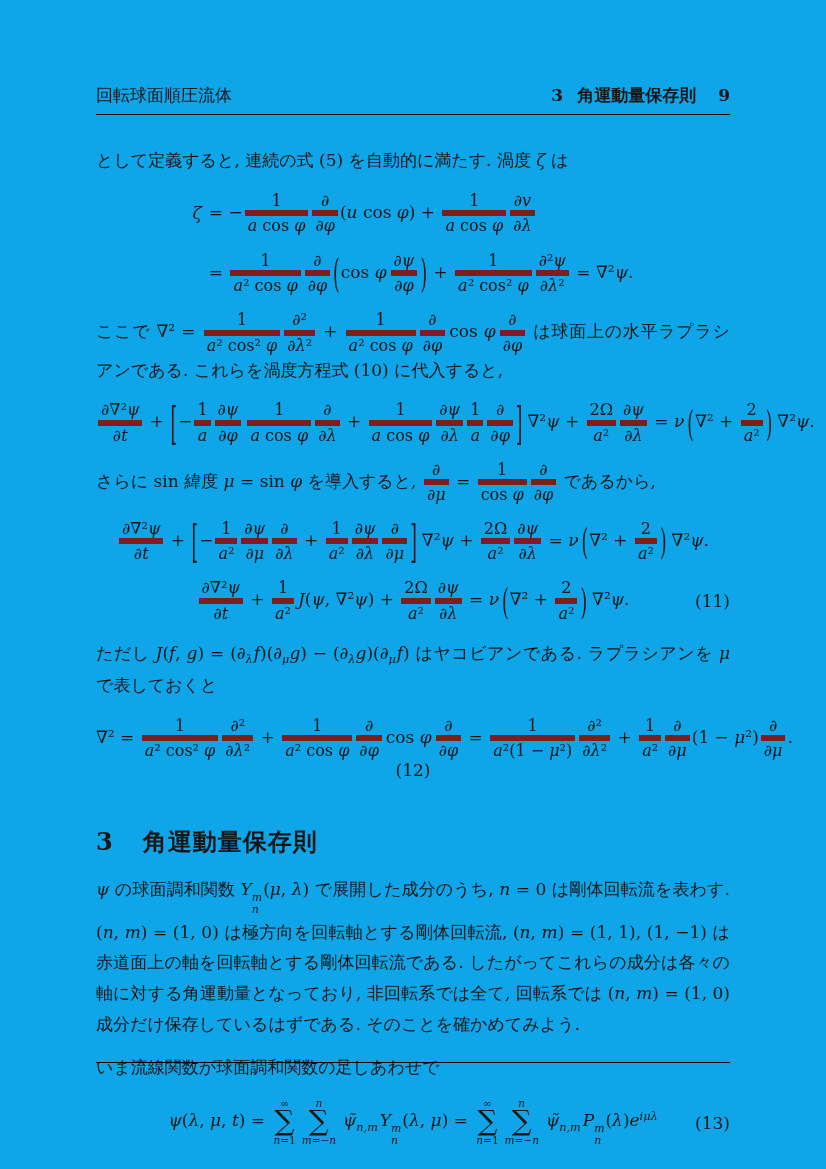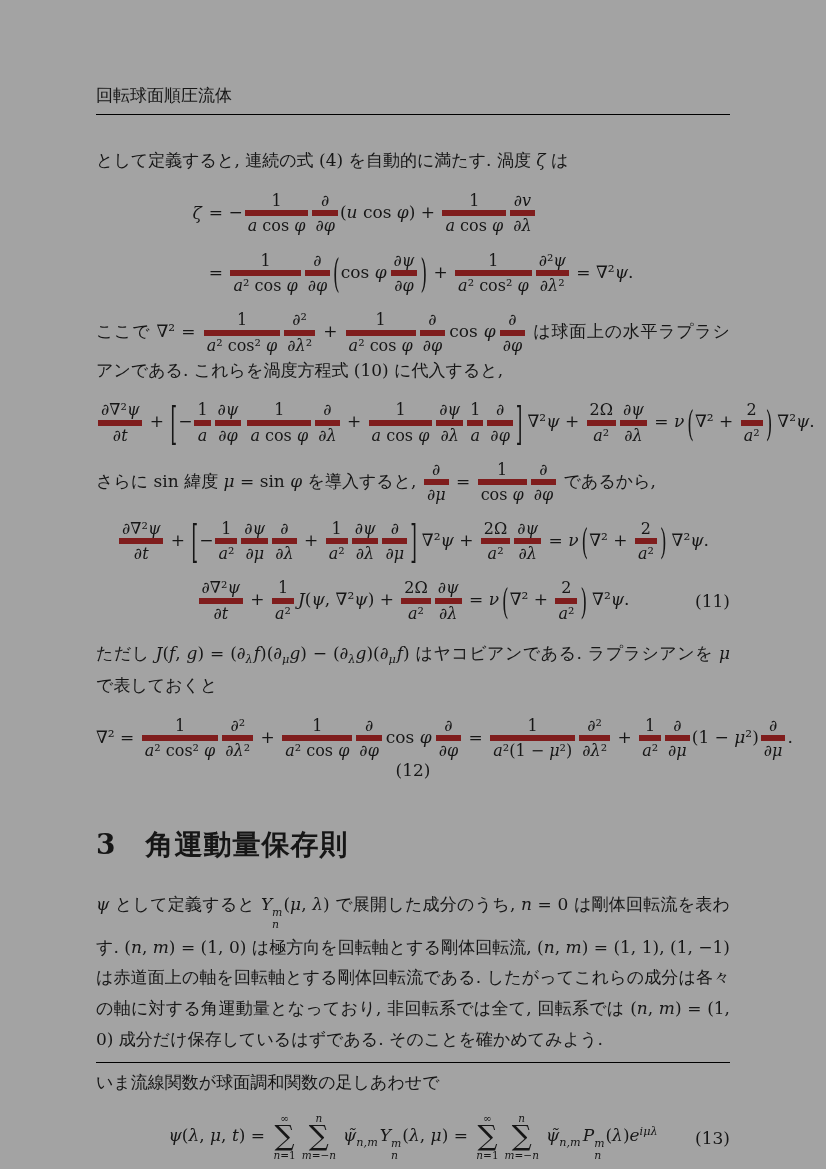--- a/index.html
+++ b/index.html
@@ -1,35 +1,35 @@
 <!DOCTYPE html>
 <html><head>
 <meta charset="utf-8">
 <style>
   * { box-sizing: border-box; }
   html,body { margin:0; padding:0; background:#ffffff; }
   .page {
-    width:826px; height:1169px; position:relative; background:#a3a3a3;
+    width:826px; height:1169px; position:relative; background:#0ea5e9;
     padding:84px 96px 0 96px; color:#161616;
     font-family:"DejaVu Serif","Liberation Serif",serif; font-size:17px;
     overflow:hidden;
   }
   
   .hdr { display:flex; justify-content:space-between; align-items:baseline; font-size:17px; }
   .hdr-right { font-weight:bold; }
   .hdr-num { font-family:"DejaVu Serif",serif; margin-right:14px; }
   .hdr-title { font-family:"Liberation Sans","DejaVu Sans",sans-serif; }
   .hdr-page { margin-left:22px; font-family:"DejaVu Serif",serif; }
   .rule { border-top:1.6px solid #000; margin-top:7px; }
   .ftr-rule { position:absolute; left:96px; right:96px; top:1062px; border-top:1.6px solid #000; }
   .ftr { position:absolute; left:96px; right:96px; top:1070px; display:flex; justify-content:space-between; font-size:16px; }
   
   #doc-content { margin-top:30px; }
   .para { margin:13px 0; line-height:1.8; text-align:justify; }
-  .h2 { margin:46px 0 25px 0; font-weight:bold; font-size:28px; }
+  .h2 { margin:46px 0 16px 0; font-weight:bold; font-size:24px; }
   .h2num { font-family:"DejaVu Serif",serif; margin-right:30px; }
   .h2title { font-family:"Liberation Sans","DejaVu Sans",sans-serif; letter-spacing:1px; }
   
   .eq { margin:15px 0; position:relative; text-align:center; }
   .eqline { display:inline-block; white-space:nowrap; }
   .eqgrid { display:grid; grid-template-columns:auto auto; justify-content:center; row-gap:16px; align-items:center; }
   .eql { text-align:right; padding-right:7px; }
   .eqr { text-align:left; }
   .eqtag { position:absolute; right:0; top:50%; transform:translateY(-50%); font-family:"DejaVu Serif",serif;text-align:center; }
   .tagline { text-align:right; margin-top:0px; }
@@ -48,42 +48,45 @@
   .msum .s { font-size:28px; line-height:0.95; font-family:"DejaVu Serif",serif; }
   .mbig { display:inline-block; vertical-align:middle; padding:0 1px; font-family:"DejaVu Serif",serif; }
   .msp { display:inline-block; }
 </style>
 </head>
 <body>
 
 <div class="page">
   <header class="hdr">
     <span>回転球面順圧流体</span>
+    <span class="hdr-right">
+      <span class="hdr-num">3</span><span class="hdr-title">角運動量保存則</span><span class="hdr-page">9</span>
+    </span>
   </header>
   <div class="rule"></div>
 
   <main id="doc-content">
-      <div class="para"><span class="jp">として定義すると, 連続の式 (4) を自動的に満たす. 渦度 </span><span class="mi">ζ</span><span class="jp"> は</span></div>
+      <div class="para"><span class="jp">として定義すると, 連続の式 (5) を自動的に満たす. 渦度 </span><span class="mi">ζ</span><span class="jp"> は</span></div>
       <div class="eq">
         <span class="eqgrid" style="display: grid;">
           <span class="eql"><span class="mi">ζ</span></span>
           <span class="eqr"><span class="mr">= −</span><span class="mf"><span class="n"><span class="mr">1</span></span><span class="d"><span class="mi">a</span><span class="mr"> cos </span><span class="mi">φ</span></span></span><span class="mf"><span class="n"><span class="mi">∂</span></span><span class="d"><span class="mi">∂φ</span></span></span><span class="mr">(</span><span class="mi">u</span><span class="mr"> cos </span><span class="mi">φ</span><span class="mr">) + </span><span class="mf"><span class="n"><span class="mr">1</span></span><span class="d"><span class="mi">a</span><span class="mr"> cos </span><span class="mi">φ</span></span></span><span class="mf"><span class="n"><span class="mi">∂v</span></span><span class="d"><span class="mi">∂λ</span></span></span></span>
           <span class="eql"></span>
           <span class="eqr"><span class="mr">= </span><span class="mf"><span class="n"><span class="mr">1</span></span><span class="d"><span class="mi">a</span><span class="mr">² cos </span><span class="mi">φ</span></span></span><span class="mf"><span class="n"><span class="mi">∂</span></span><span class="d"><span class="mi">∂φ</span></span></span><span class="mbig" style="transform: scaleY(2.3);">(</span><span class="mr">cos </span><span class="mi">φ</span><span class="msp" style="width: 2px;"></span><span class="mf"><span class="n"><span class="mi">∂ψ</span></span><span class="d"><span class="mi">∂φ</span></span></span><span class="mbig" style="transform: scaleY(2.3);">)</span><span class="mr"> + </span><span class="mf"><span class="n"><span class="mr">1</span></span><span class="d"><span class="mi">a</span><span class="mr">² cos² </span><span class="mi">φ</span></span></span><span class="mf"><span class="n"><span class="mi">∂</span><span class="mr">²</span><span class="mi">ψ</span></span><span class="d"><span class="mi">∂λ</span><span class="mr">²</span></span></span><span class="mr"> = ∇²</span><span class="mi">ψ</span><span class="mr">.</span></span>
         </span>
       </div>
       <div class="para"><span class="jp">ここで </span><span class="mr">∇² = </span><span class="mf"><span class="n"><span class="mr">1</span></span><span class="d"><span class="mi">a</span><span class="mr">² cos² </span><span class="mi">φ</span></span></span><span class="mf"><span class="n"><span class="mi">∂</span><span class="mr">²</span></span><span class="d"><span class="mi">∂λ</span><span class="mr">²</span></span></span><span class="mr"> + </span><span class="mf"><span class="n"><span class="mr">1</span></span><span class="d"><span class="mi">a</span><span class="mr">² cos </span><span class="mi">φ</span></span></span><span class="mf"><span class="n"><span class="mi">∂</span></span><span class="d"><span class="mi">∂φ</span></span></span><span class="msp" style="width: 2px;"></span><span class="mr">cos </span><span class="mi">φ</span><span class="msp" style="width: 2px;"></span><span class="mf"><span class="n"><span class="mi">∂</span></span><span class="d"><span class="mi">∂φ</span></span></span><span class="jp"> は球面上の水平ラプラシアンである. これらを渦度方程式 (10) に代入すると,</span></div>
       <div class="eq"><span class="eqline"><span class="mf"><span class="n"><span class="mi">∂</span><span class="mr">∇²</span><span class="mi">ψ</span></span><span class="d"><span class="mi">∂t</span></span></span><span class="mr"> + </span><span class="mbig" style="transform: scaleY(2.6);">[</span><span class="mr">−</span><span class="mf"><span class="n"><span class="mr">1</span></span><span class="d"><span class="mi">a</span></span></span><span class="mf"><span class="n"><span class="mi">∂ψ</span></span><span class="d"><span class="mi">∂φ</span></span></span><span class="msp" style="width: 2px;"></span><span class="mf"><span class="n"><span class="mr">1</span></span><span class="d"><span class="mi">a</span><span class="mr"> cos </span><span class="mi">φ</span></span></span><span class="mf"><span class="n"><span class="mi">∂</span></span><span class="d"><span class="mi">∂λ</span></span></span><span class="mr"> + </span><span class="mf"><span class="n"><span class="mr">1</span></span><span class="d"><span class="mi">a</span><span class="mr"> cos </span><span class="mi">φ</span></span></span><span class="mf"><span class="n"><span class="mi">∂ψ</span></span><span class="d"><span class="mi">∂λ</span></span></span><span class="mf"><span class="n"><span class="mr">1</span></span><span class="d"><span class="mi">a</span></span></span><span class="mf"><span class="n"><span class="mi">∂</span></span><span class="d"><span class="mi">∂φ</span></span></span><span class="mbig" style="transform: scaleY(2.6);">]</span><span class="msp" style="width: 4px;"></span><span class="mr">∇²</span><span class="mi">ψ</span><span class="mr"> + </span><span class="mf"><span class="n"><span class="mr">2Ω</span></span><span class="d"><span class="mi">a</span><span class="mr">²</span></span></span><span class="mf"><span class="n"><span class="mi">∂ψ</span></span><span class="d"><span class="mi">∂λ</span></span></span><span class="mr"> = </span><span class="mi">ν</span><span class="msp" style="width: 2px;"></span><span class="mbig" style="transform: scaleY(2.1);">(</span><span class="mr">∇² + </span><span class="mf"><span class="n"><span class="mr">2</span></span><span class="d"><span class="mi">a</span><span class="mr">²</span></span></span><span class="mbig" style="transform: scaleY(2.1);">)</span><span class="msp" style="width: 4px;"></span><span class="mr">∇²</span><span class="mi">ψ</span><span class="mr">.</span></span></div>
       <div class="para"><span class="jp">さらに </span><span class="mr">sin</span><span class="jp"> 緯度 </span><span class="mi">μ</span><span class="mr"> = sin </span><span class="mi">φ</span><span class="jp"> を導入すると, </span><span class="mf"><span class="n"><span class="mi">∂</span></span><span class="d"><span class="mi">∂μ</span></span></span><span class="mr"> = </span><span class="mf"><span class="n"><span class="mr">1</span></span><span class="d"><span class="mr">cos </span><span class="mi">φ</span></span></span><span class="mf"><span class="n"><span class="mi">∂</span></span><span class="d"><span class="mi">∂φ</span></span></span><span class="jp"> であるから,</span></div>
       <div class="eq"><span class="eqline"><span class="mf"><span class="n"><span class="mi">∂</span><span class="mr">∇²</span><span class="mi">ψ</span></span><span class="d"><span class="mi">∂t</span></span></span><span class="mr"> + </span><span class="mbig" style="transform: scaleY(2.6);">[</span><span class="mr">−</span><span class="mf"><span class="n"><span class="mr">1</span></span><span class="d"><span class="mi">a</span><span class="mr">²</span></span></span><span class="mf"><span class="n"><span class="mi">∂ψ</span></span><span class="d"><span class="mi">∂μ</span></span></span><span class="mf"><span class="n"><span class="mi">∂</span></span><span class="d"><span class="mi">∂λ</span></span></span><span class="mr"> + </span><span class="mf"><span class="n"><span class="mr">1</span></span><span class="d"><span class="mi">a</span><span class="mr">²</span></span></span><span class="mf"><span class="n"><span class="mi">∂ψ</span></span><span class="d"><span class="mi">∂λ</span></span></span><span class="mf"><span class="n"><span class="mi">∂</span></span><span class="d"><span class="mi">∂μ</span></span></span><span class="mbig" style="transform: scaleY(2.6);">]</span><span class="msp" style="width: 4px;"></span><span class="mr">∇²</span><span class="mi">ψ</span><span class="mr"> + </span><span class="mf"><span class="n"><span class="mr">2Ω</span></span><span class="d"><span class="mi">a</span><span class="mr">²</span></span></span><span class="mf"><span class="n"><span class="mi">∂ψ</span></span><span class="d"><span class="mi">∂λ</span></span></span><span class="mr"> = </span><span class="mi">ν</span><span class="msp" style="width: 2px;"></span><span class="mbig" style="transform: scaleY(2.1);">(</span><span class="mr">∇² + </span><span class="mf"><span class="n"><span class="mr">2</span></span><span class="d"><span class="mi">a</span><span class="mr">²</span></span></span><span class="mbig" style="transform: scaleY(2.1);">)</span><span class="msp" style="width: 4px;"></span><span class="mr">∇²</span><span class="mi">ψ</span><span class="mr">.</span></span></div>
       <div class="eq"><span class="eqline"><span class="mf"><span class="n"><span class="mi">∂</span><span class="mr">∇²</span><span class="mi">ψ</span></span><span class="d"><span class="mi">∂t</span></span></span><span class="mr"> + </span><span class="mf"><span class="n"><span class="mr">1</span></span><span class="d"><span class="mi">a</span><span class="mr">²</span></span></span><span class="msp" style="width: 2px;"></span><span class="mi">J</span><span class="mr">(</span><span class="mi">ψ</span><span class="mr">, ∇²</span><span class="mi">ψ</span><span class="mr">) + </span><span class="mf"><span class="n"><span class="mr">2Ω</span></span><span class="d"><span class="mi">a</span><span class="mr">²</span></span></span><span class="mf"><span class="n"><span class="mi">∂ψ</span></span><span class="d"><span class="mi">∂λ</span></span></span><span class="mr"> = </span><span class="mi">ν</span><span class="msp" style="width: 2px;"></span><span class="mbig" style="transform: scaleY(2.1);">(</span><span class="mr">∇² + </span><span class="mf"><span class="n"><span class="mr">2</span></span><span class="d"><span class="mi">a</span><span class="mr">²</span></span></span><span class="mbig" style="transform: scaleY(2.1);">)</span><span class="msp" style="width: 4px;"></span><span class="mr">∇²</span><span class="mi">ψ</span><span class="mr">.</span></span><span class="eqtag">(11)</span></div>
       <div class="para"><span class="jp">ただし </span><span class="mi">J</span><span class="mr">(</span><span class="mi">f</span><span class="mr">, </span><span class="mi">g</span><span class="mr">) = (</span><span class="mi">∂</span><sub class="msub"><span class="mi">λ</span></sub><span class="msp" style="width: 1px;"></span><span class="mi">f</span><span class="mr">)(</span><span class="mi">∂</span><sub class="msub"><span class="mi">μ</span></sub><span class="mi">g</span><span class="mr">) − (</span><span class="mi">∂</span><sub class="msub"><span class="mi">λ</span></sub><span class="mi">g</span><span class="mr">)(</span><span class="mi">∂</span><sub class="msub"><span class="mi">μ</span></sub><span class="msp" style="width: 1px;"></span><span class="mi">f</span><span class="mr">)</span><span class="jp"> はヤコビアンである. ラプラシアンを </span><span class="mi">μ</span><span class="jp"> で表しておくと</span></div>
       <div class="eq"><span class="eqline"><span class="mr">∇² = </span><span class="mf"><span class="n"><span class="mr">1</span></span><span class="d"><span class="mi">a</span><span class="mr">² cos² </span><span class="mi">φ</span></span></span><span class="mf"><span class="n"><span class="mi">∂</span><span class="mr">²</span></span><span class="d"><span class="mi">∂λ</span><span class="mr">²</span></span></span><span class="mr"> + </span><span class="mf"><span class="n"><span class="mr">1</span></span><span class="d"><span class="mi">a</span><span class="mr">² cos </span><span class="mi">φ</span></span></span><span class="mf"><span class="n"><span class="mi">∂</span></span><span class="d"><span class="mi">∂φ</span></span></span><span class="msp" style="width: 2px;"></span><span class="mr">cos </span><span class="mi">φ</span><span class="msp" style="width: 2px;"></span><span class="mf"><span class="n"><span class="mi">∂</span></span><span class="d"><span class="mi">∂φ</span></span></span><span class="mr"> = </span><span class="mf"><span class="n"><span class="mr">1</span></span><span class="d"><span class="mi">a</span><span class="mr">²(1 − </span><span class="mi">μ</span><span class="mr">²)</span></span></span><span class="mf"><span class="n"><span class="mi">∂</span><span class="mr">²</span></span><span class="d"><span class="mi">∂λ</span><span class="mr">²</span></span></span><span class="mr"> + </span><span class="mf"><span class="n"><span class="mr">1</span></span><span class="d"><span class="mi">a</span><span class="mr">²</span></span></span><span class="mf"><span class="n"><span class="mi">∂</span></span><span class="d"><span class="mi">∂μ</span></span></span><span class="mr">(1 − </span><span class="mi">μ</span><span class="mr">²)</span><span class="mf"><span class="n"><span class="mi">∂</span></span><span class="d"><span class="mi">∂μ</span></span></span><span class="mr">.</span></span><span class="tagline"><span>(12)</span></span></div>
       <div class="h2"><span class="h2num">3</span><span class="h2title">角運動量保存則</span></div>
-      <div class="para"><span class="mi">ψ</span><span class="jp"> として定義すると </span><span class="mi">Y</span><span class="mss">
+      <div class="para"><span class="mi">ψ</span><span class="jp"> の球面調和関数 </span><span class="mi">Y</span><span class="mss">
           <span class="u"><span class="mi">m</span></span>
           <span class="l"><span class="mi">n</span></span>
         </span><span class="mr">(</span><span class="mi">μ</span><span class="mr">, </span><span class="mi">λ</span><span class="mr">)</span><span class="jp"> で展開した成分のうち, </span><span class="mi">n</span><span class="mr"> = 0</span><span class="jp"> は剛体回転流を表わす. </span><span class="mr">(</span><span class="mi">n</span><span class="mr">, </span><span class="mi">m</span><span class="mr">) = (1, 0)</span><span class="jp"> は極方向を回転軸とする剛体回転流, </span><span class="mr">(</span><span class="mi">n</span><span class="mr">, </span><span class="mi">m</span><span class="mr">) = (1, 1), (1, −1)</span><span class="jp"> は赤道面上の軸を回転軸とする剛体回転流である. したがってこれらの成分は各々の軸に対する角運動量となっており, 非回転系では全て, 回転系では </span><span class="mr">(</span><span class="mi">n</span><span class="mr">, </span><span class="mi">m</span><span class="mr">) = (1, 0)</span><span class="jp"> 成分だけ保存しているはずである. そのことを確かめてみよう.</span></div>
       <div class="para"><span class="jp">いま流線関数が球面調和関数の足しあわせで</span></div>
       <div class="eq"><span class="eqline"><span class="mi">ψ</span><span class="mr">(</span><span class="mi">λ</span><span class="mr">, </span><span class="mi">μ</span><span class="mr">, </span><span class="mi">t</span><span class="mr">) = </span><span class="msum">
             <span class="t"><span class="mr">∞</span></span>
             <span class="s">∑</span>
             <span class="b"><span class="mi">n</span><span class="mr">=1</span></span>
           </span><span class="msum">
             <span class="t"><span class="mi">n</span></span>

